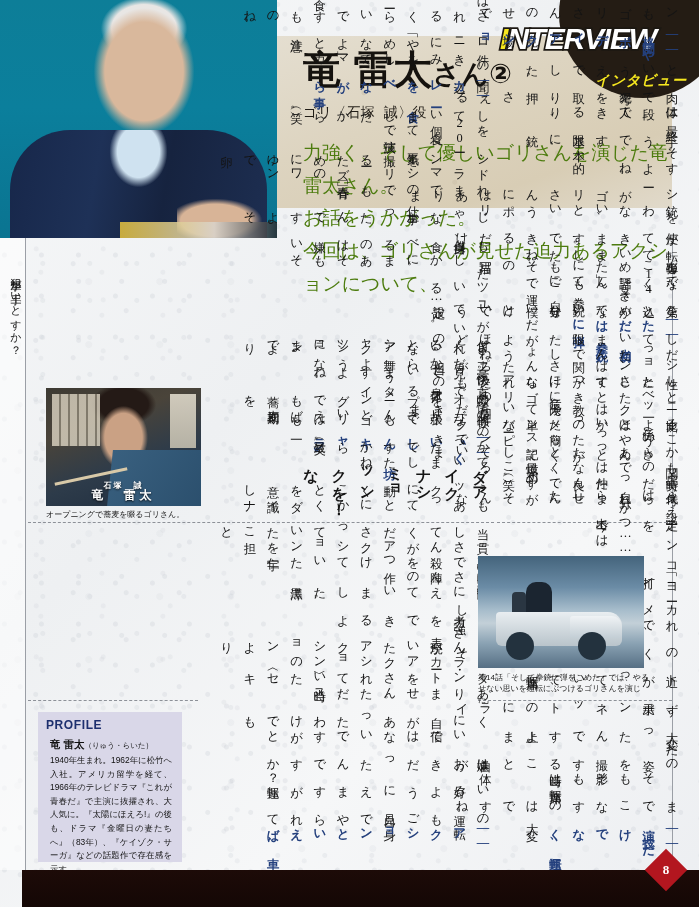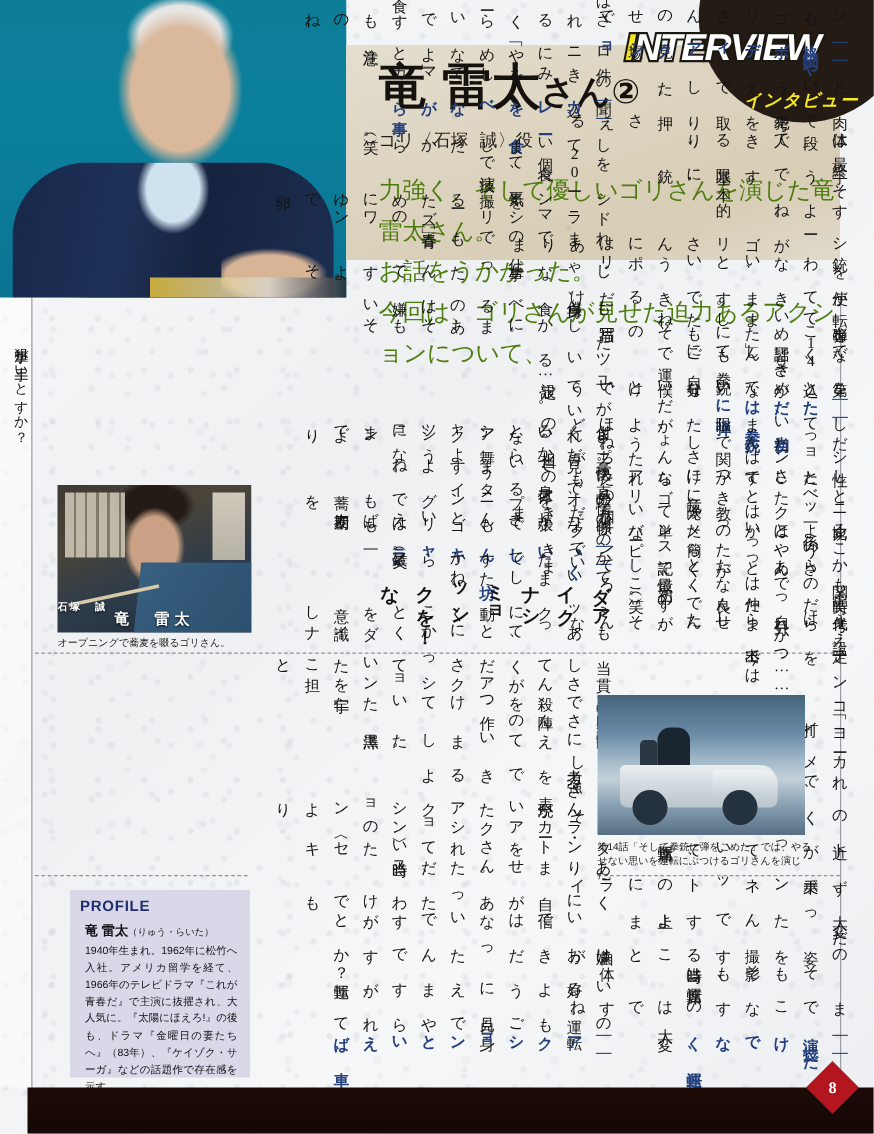--- a/index.html
+++ b/index.html
@@ -181,21 +181,21 @@
   .photo1 .suit{
     position:absolute;left:64px;bottom:0;width:96px;height:56px;
     background:linear-gradient(120deg,#39607f,#2b4f6d);
     transform:skewX(-6deg);
   }
   .photo1 .chopsticks{
     position:absolute;left:8px;bottom:28px;width:74px;height:3px;
     background:#d8c9a8;transform:rotate(-12deg);
   }
   .p1-name{
-    position:absolute;left:0;right:0;bottom:15px;text-align:left;
+    position:absolute;left:0;right:0;bottom:15px;text-align:center;
     font-family:"Liberation Sans","DejaVu Sans",sans-serif;
     color:#ffffff;font-size:8px;font-weight:700;letter-spacing:2px;
     text-shadow:0 1px 2px rgba(0,0,0,.8);
   }
   .p1-name2{
     position:absolute;left:0;right:0;bottom:2px;text-align:center;
     font-family:"Liberation Sans","DejaVu Sans",sans-serif;
     color:#ffffff;font-size:12px;font-weight:700;letter-spacing:4px;
     text-shadow:0 1px 2px rgba(0,0,0,.85);
   }
@@ -240,21 +240,21 @@
     background:#2a3642;border-radius:4px;
   }
   .cap2{
     position:absolute;left:478px;top:672px;width:172px;
     font-family:"Liberation Sans","DejaVu Sans",sans-serif;
     font-size:8px;color:#1b1b1b;line-height:1.4;
   }
 
   
   .profile{
-    position:absolute;left:56px;top:712px;width:144px;height:150px;
+    position:absolute;left:38px;top:712px;width:144px;height:150px;
     background:#d9d7e8;
   }
   .profile-h{
     position:absolute;left:8px;top:6px;
     font-family:"Liberation Sans","DejaVu Sans",sans-serif;
     font-weight:700;font-size:12px;color:#1d2f6e;letter-spacing:.6px;
   }
   .profile-name{
     position:absolute;left:12px;top:26px;
     font-family:"Liberation Sans","DejaVu Sans",sans-serif;

